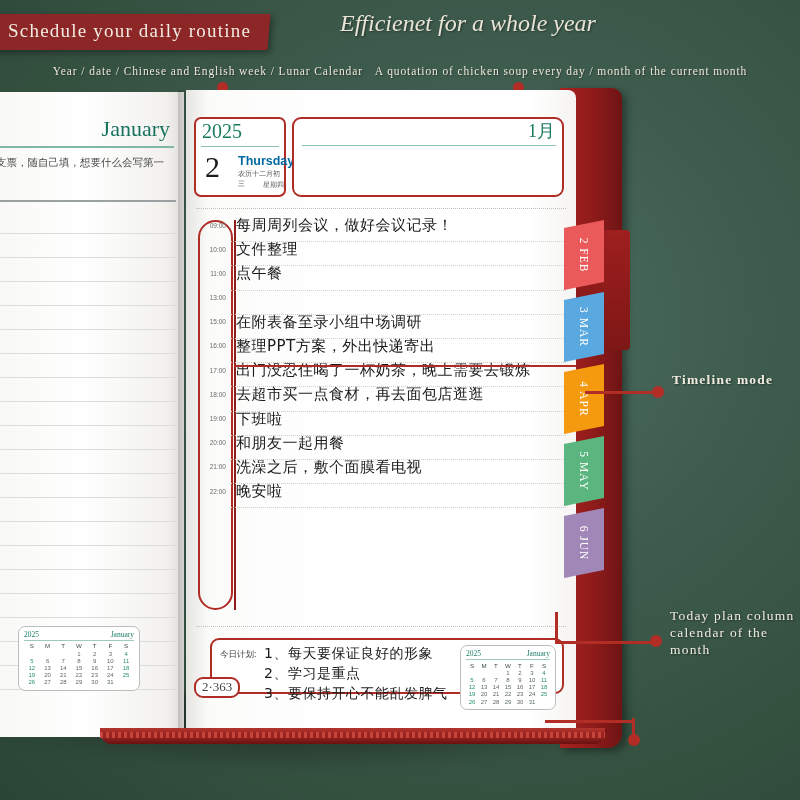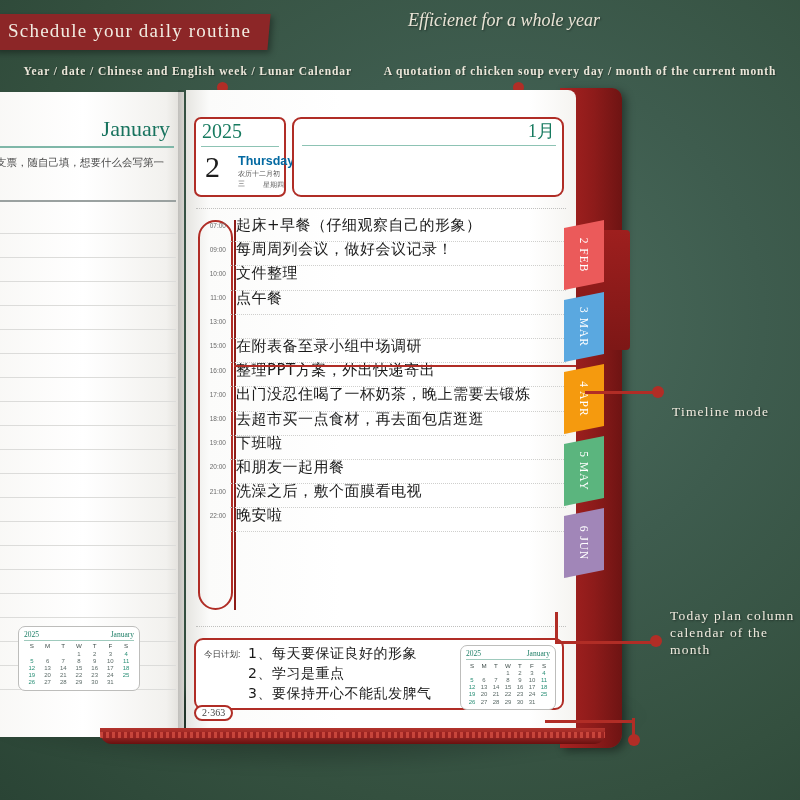--- a/index.html
+++ b/index.html
@@ -19,38 +19,38 @@
     font-family: "Liberation Serif", serif;
     font-size: 19px;
     letter-spacing: 1.2px;
     transform: skewX(-5deg);
     box-shadow: 3px 3px 6px rgba(0,0,0,.35);
   }
   .title-banner span { display: inline-block; transform: skewX(5deg); }
 
   .tagline {
     position: absolute; left: 340px; top: 10px;
-    width: 260px; text-align: right;
+    width: 260px; text-align: left;
     color: #e9e4d6;
     font-family: "Liberation Serif", serif;
     font-style: italic;
-    font-size: 18px;
+    font-size: 24px;
     text-shadow: 1px 1px 2px rgba(0,0,0,.4);
   }
 
   .subline {
     position: absolute; top: 65px; left: 0; width: 800px;
     text-align: center;
     color: #ece7da;
     font-family: "Liberation Serif", serif;
     font-size: 11.5px;
     letter-spacing: .9px;
     text-shadow: 1px 1px 1px rgba(0,0,0,.35);
   }
-  .subline .seg { margin: 0 14px; font-weight: bold; }
+  .subline .seg { margin: 0 4px; }
 
   
   .conn-dot {
     position: absolute; width: 11px; height: 11px; border-radius: 50%;
     background: #b12d26;
   }
   .conn-vline {
     position: absolute; width: 3px; background: #b12d26;
   }
 
@@ -246,38 +246,38 @@
     position: absolute; left: 40px; top: 2px; width: 2.4px; height: 390px;
     background: #8e1c18;
   }
   .tl-now {
     position: absolute; left: 40px; right: -14px; height: 2.4px;
     background: #b02d26;
   }
 
   
   .plan-box {
-    position: absolute; left: 8px; right: 12px; top: 548px; height: 72px;
+    position: absolute; left: 24px; right: 12px; top: 548px; height: 56px;
     border: 2.2px solid #b02d26; border-radius: 9px; background: #fff;
   }
   .plan-label {
     position: absolute; left: 8px; top: 9px;
     font-size: 8.5px; color: #3a3a3a;
   }
   .plan-items {
     position: absolute; left: 52px; top: 4px;
     font-size: 14px; color: #1a1a1a; line-height: 1.42;
     font-family: "DejaVu Sans", sans-serif; letter-spacing: .5px;
   }
   .plan-cal { position: absolute; right: 6px; top: 5px; width: 96px; }
   .page-num {
-    position: absolute; left: 8px; top: 615px;
+    position: absolute; left: 8px; top: 587px;
     border: 2px solid #b02d26; border-radius: 9px;
     padding: 0px 6px 1px; background: #fff;
-    font-size: 10px; color: #444;
+    font-size: 13px; color: #444;
     font-family: "Liberation Serif", serif;
   }
 
   
   .tabs { position: absolute; left: 604px; top: 128px; width: 44px; }
   .tab {
     position: relative; width: 40px; height: 70px;
     margin-bottom: 2px;
     display: flex; align-items: center; justify-content: center;
     color: #fff; font-size: 11.5px;
@@ -440,26 +440,20 @@
         <div class="qb-month">1月</div>
         <div class="qb-sep"></div>
       </div>
 
       <div class="dotted-sep" style="top:118px;"></div>
 
       <div class="timeline">
         <div class="tl-capsule"></div>
         <div class="tl-vbar"></div>
         <div class="tl-rows">
-            <div class="tl-row">
-              <div class="tl-time">07:00</div>
-              <div class="tl-entry">
-                <span class="txt">起床+早餐（仔细观察自己的形象）</span>
-              </div>
-            </div>
             <div class="tl-row">
               <div class="tl-time">09:00</div>
               <div class="tl-entry">
                 <span class="txt">每周周列会议，做好会议记录！</span>
               </div>
             </div>
             <div class="tl-row">
               <div class="tl-time">10:00</div>
               <div class="tl-entry">
                 <span class="txt">文件整理</span>
@@ -627,21 +621,21 @@
         <span>5 MAY</span>
       </div>
       <div class="tab" style="background: rgb(161, 134, 184);">
         <span>6 JUN</span>
       </div>
     </div>
 </div>
 
 <div class="anno-line" style="left:585px; top:391px; width:75px;"></div>
 <div class="anno-dot" style="left:652px; top:386px;"></div>
-<div class="anno" style="left:672px; top:404px;">
+<div class="anno" style="left:672px; top:372px;font-weight:bold;">
   <span>Timeline mode</span>
 </div>
 
 <div class="anno-vline" style="left:555px; top:612px; height:32px;"></div>
 <div class="anno-line" style="left:555px; top:641px; width:100px;"></div>
 <div class="anno-dot" style="left:650px; top:635px;"></div>
 <div class="anno" style="left:670px; top:608px; width:128px;">
   <div>Today plan column</div>
   <div>calendar of the</div>
   <div>month</div>

